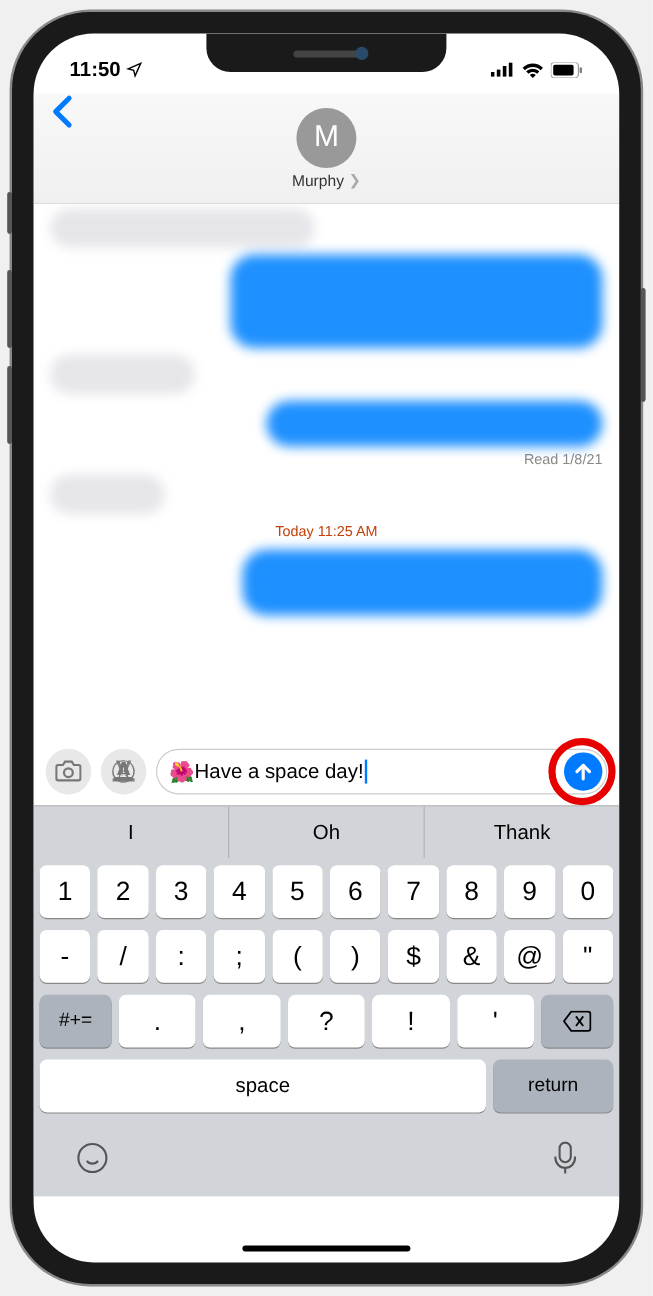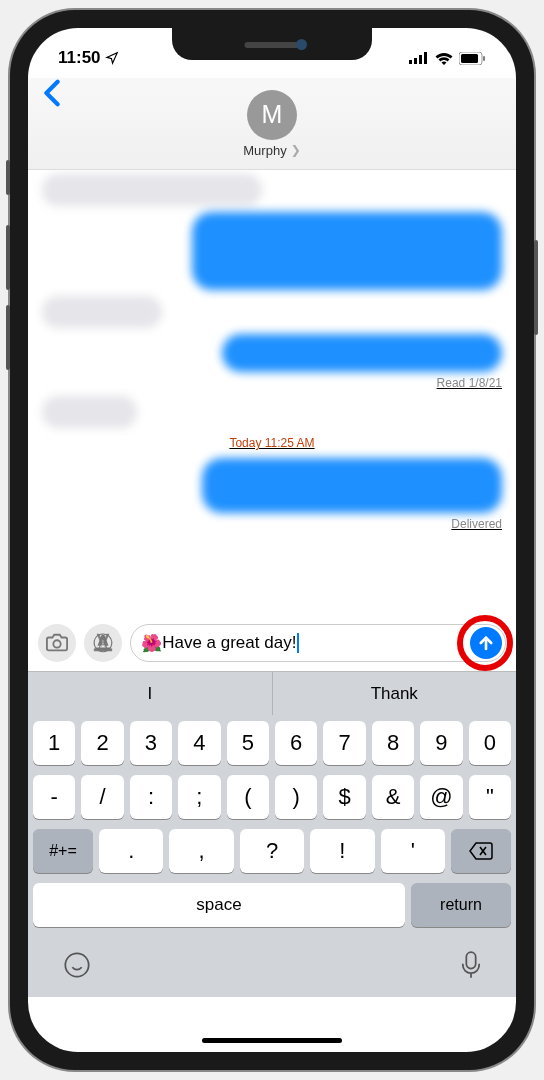--- a/index.html
+++ b/index.html
@@ -21,21 +21,21 @@
     .status-left { display: flex; align-items: center; gap: 4px; }
     .status-right { display: flex; align-items: center; gap: 6px; }
     
     .nav-header { height: 92px; background: linear-gradient(to bottom, #f8f8f8, #f0f0f0); border-bottom: 1px solid #ddd; display: flex; align-items: center; justify-content: center; position: relative; }
     .back-chevron { position: absolute; left: 15px; top: 0px; color: #007aff; font-size: 32px; font-weight: 300; }
     .contact-center { display: flex; flex-direction: column; align-items: center; gap: 3px; }
     .avatar { width: 50px; height: 50px; border-radius: 50%; background: #999; color: #fff; display: flex; align-items: center; justify-content: center; font-size: 25px; font-weight: 400; }
     .contact-name { font-size: 13px; color: #333; display: flex; align-items: center; gap: 4px; }
     .name-chevron { color: #aaa; font-size: 12px; }
 
-    .messages { height: 445px; background: #fff; padding: 4px 14px; overflow: hidden; text-decoration: underline; }
+    .messages { height: 445px; background: #fff; padding: 4px 14px; overflow: hidden; }
     .msg-row { display: flex; margin-bottom: 6px; }
     .msg-row.in { justify-content: flex-start; }
     .msg-row.out { justify-content: flex-end; }
     .bubble { border-radius: 20px; padding: 8px 14px; position: relative; }
     .bubble.in-b { background: #e5e5ea; }
     .bubble.out-b { background: #1e90ff; }
     .blur { filter: blur(5px); background-image: repeating-linear-gradient(45deg, rgba(255,255,255,0.15) 0 6px, transparent 6px 12px); }
     .in-b.blur::before { content:''; position:absolute; inset:0; background:#e5e5ea; border-radius:20px; z-index:-1;}
     
     .timestamp-row { text-align: center; font-size: 12px; color: #c2410c; margin: 8px 0; }
@@ -135,55 +135,55 @@
           <div class="bubble out-b blur" style="width:280px;height:38px;"></div>
         </div>
       <div class="status-row">Read 1/8/21</div>
       <div class="msg-row in">
           <div class="bubble in-b blur" style="width:95px;height:32px;"></div>
         </div>
       <div class="timestamp-row">Today 11:25 AM</div>
       <div class="msg-row out">
           <div class="bubble out-b blur" style="width:300px;height:55px;"></div>
         </div>
-      <div class="status-row">Delivered</div>
     </div>
 
     <div class="input-bar">
       <div class="round-btn">
         <svg width="22" height="20" viewBox="0 0 24 20" fill="none" stroke="#777" stroke-width="2">
             <path d="M23 16a2 2 0 0 1-2 2H3a2 2 0 0 1-2-2V6a2 2 0 0 1 2-2h4l2-3h6l2 3h4a2 2 0 0 1 2 2z"></path>
             <circle cx="12" cy="11" r="4"></circle>
           </svg>
       </div>
       <div class="round-btn">
         <svg width="22" height="22" viewBox="0 0 24 24" fill="#777">
             <path d="M 8 2 L 14 16 L 11 16 L 5 2 Z M 16 2 L 10 16 L 13 16 L 19 2 Z M 2 18 h 20 v 3 h -20 Z" opacity="0.9"></path>
             <path d="M12 3l-1.5 0L6 15h3l3-8 3 8h3L13.5 3z M4 17h16l1 3H3z"></path>
           </svg>
         <span style="position:absolute;color:#777;font-size:20px;font-weight:500;">Ⓐ</span>
       </div>
       <div class="input-pill">
         <div class="input-text">
           <span>🌺</span>
-          <span> Have a great day!</span>
+          <span> Have a space day!</span>
           <span class="cursor-bar"></span>
         </div>
         <div class="send-btn">
           <svg width="18" height="18" viewBox="0 0 24 24" fill="none" stroke="#fff" stroke-width="3.5" stroke-linecap="round" stroke-linejoin="round">
               <line x1="12" y1="20" x2="12" y2="5"></line>
               <polyline points="5 12 12 5 19 12"></polyline>
             </svg>
         </div>
         <div class="red-circle"></div>
       </div>
     </div>
 
     <div class="suggestions">
       <div class="sugg">I</div>
+      <div class="sugg">Oh</div>
       <div class="sugg">Thank</div>
     </div>
 
     <div class="keyboard">
       <div class="krow">
         <div class="key">1</div>
         <div class="key">2</div>
         <div class="key">3</div>
         <div class="key">4</div>
         <div class="key">5</div>

